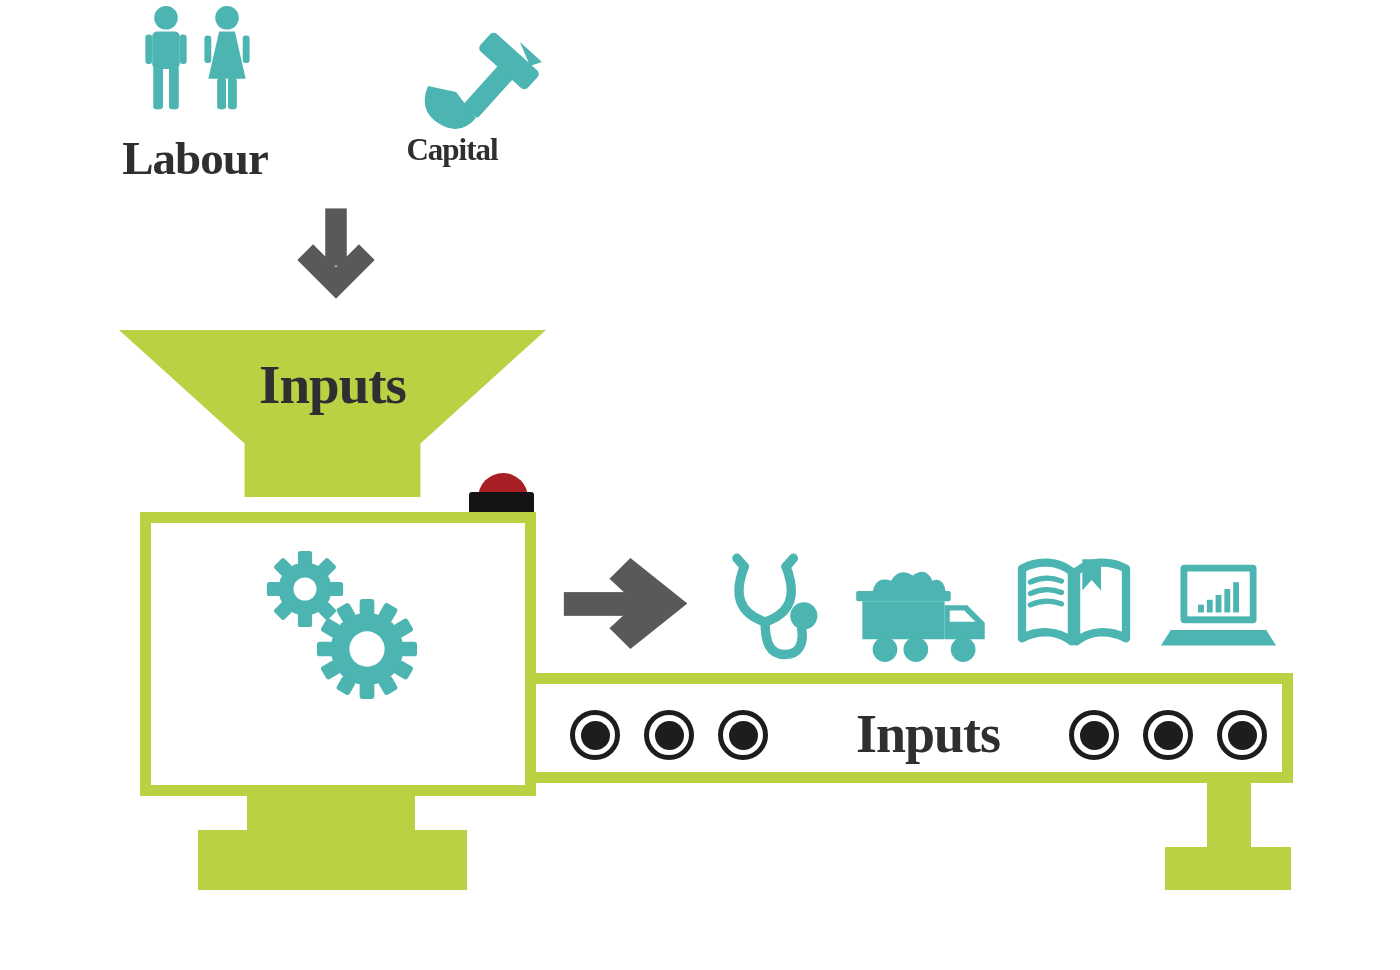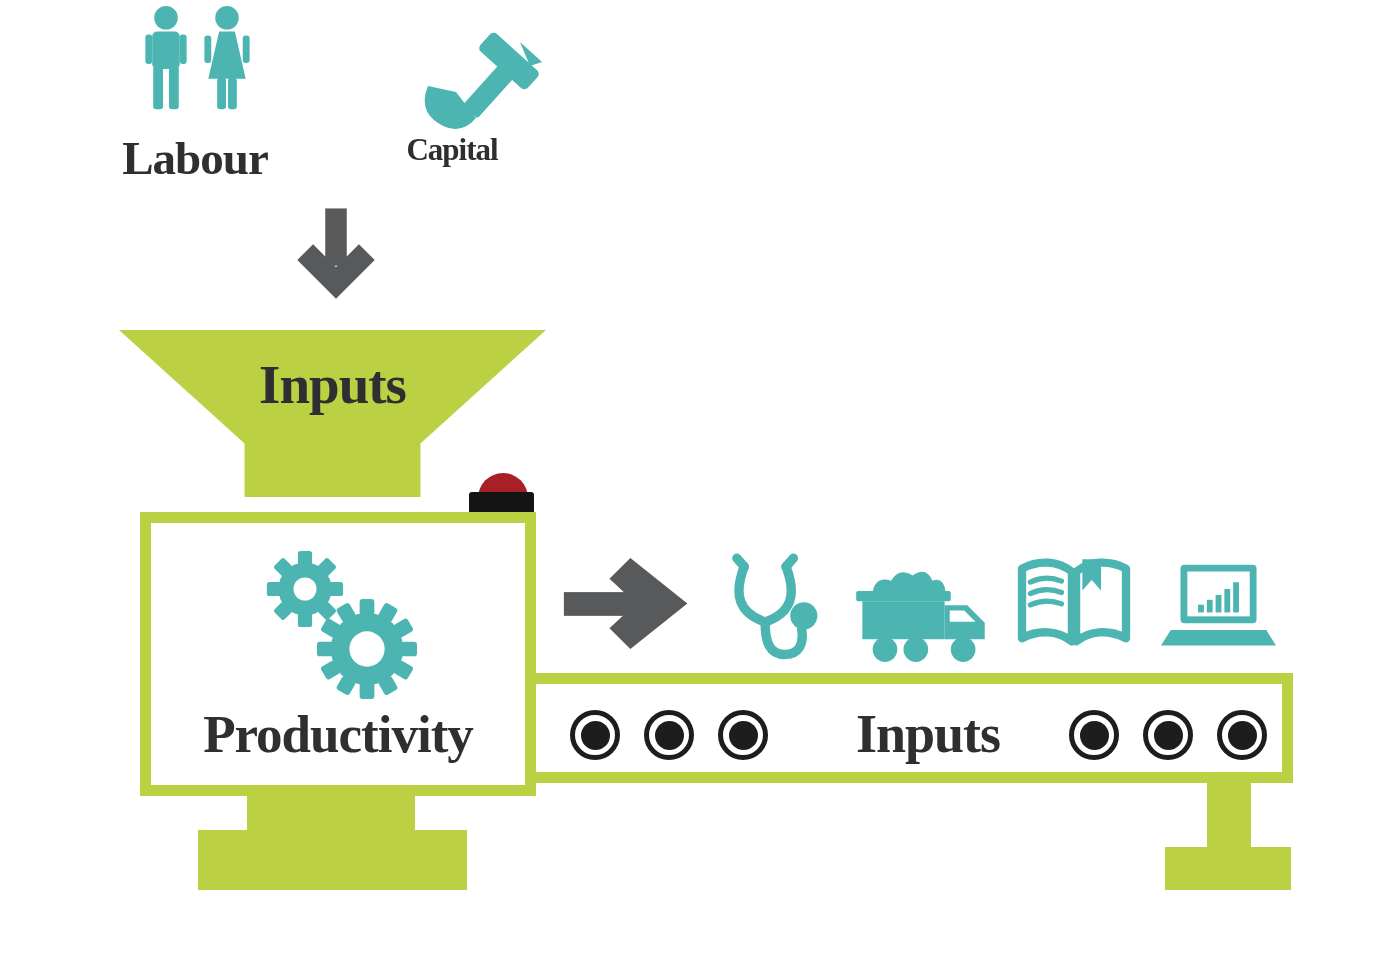--- a/index.html
+++ b/index.html
@@ -164,21 +164,20 @@
         <rect x="-7.5" y="-51" width="15" height="16" rx="3" transform="rotate(180)"></rect>
         <rect x="-7.5" y="-51" width="15" height="16" rx="3" transform="rotate(210)"></rect>
         <rect x="-7.5" y="-51" width="15" height="16" rx="3" transform="rotate(240)"></rect>
         <rect x="-7.5" y="-51" width="15" height="16" rx="3" transform="rotate(270)"></rect>
         <rect x="-7.5" y="-51" width="15" height="16" rx="3" transform="rotate(300)"></rect>
         <rect x="-7.5" y="-51" width="15" height="16" rx="3" transform="rotate(330)"></rect>
         <circle r="37"></circle>
         <circle r="18" fill="#fff"></circle>
       </g>
     </svg>
-    <div class="label machine-label">Productivity</div>
   </div>
 
   <svg class="abs gray-icon" style="left:563px;top:556px" width="130" height="95" viewBox="0 0 135 100">
     <g fill="currentColor">
       <rect x="0" y="38" width="80" height="25"></rect>
       <polygon points="70,2 130,50 70,98 48,76 76,50 48,24"></polygon>
     </g>
   </svg>
 
   <svg class="abs teal-icon" style="left:716px;top:552px" width="115" height="115" viewBox="0 0 100 110">

